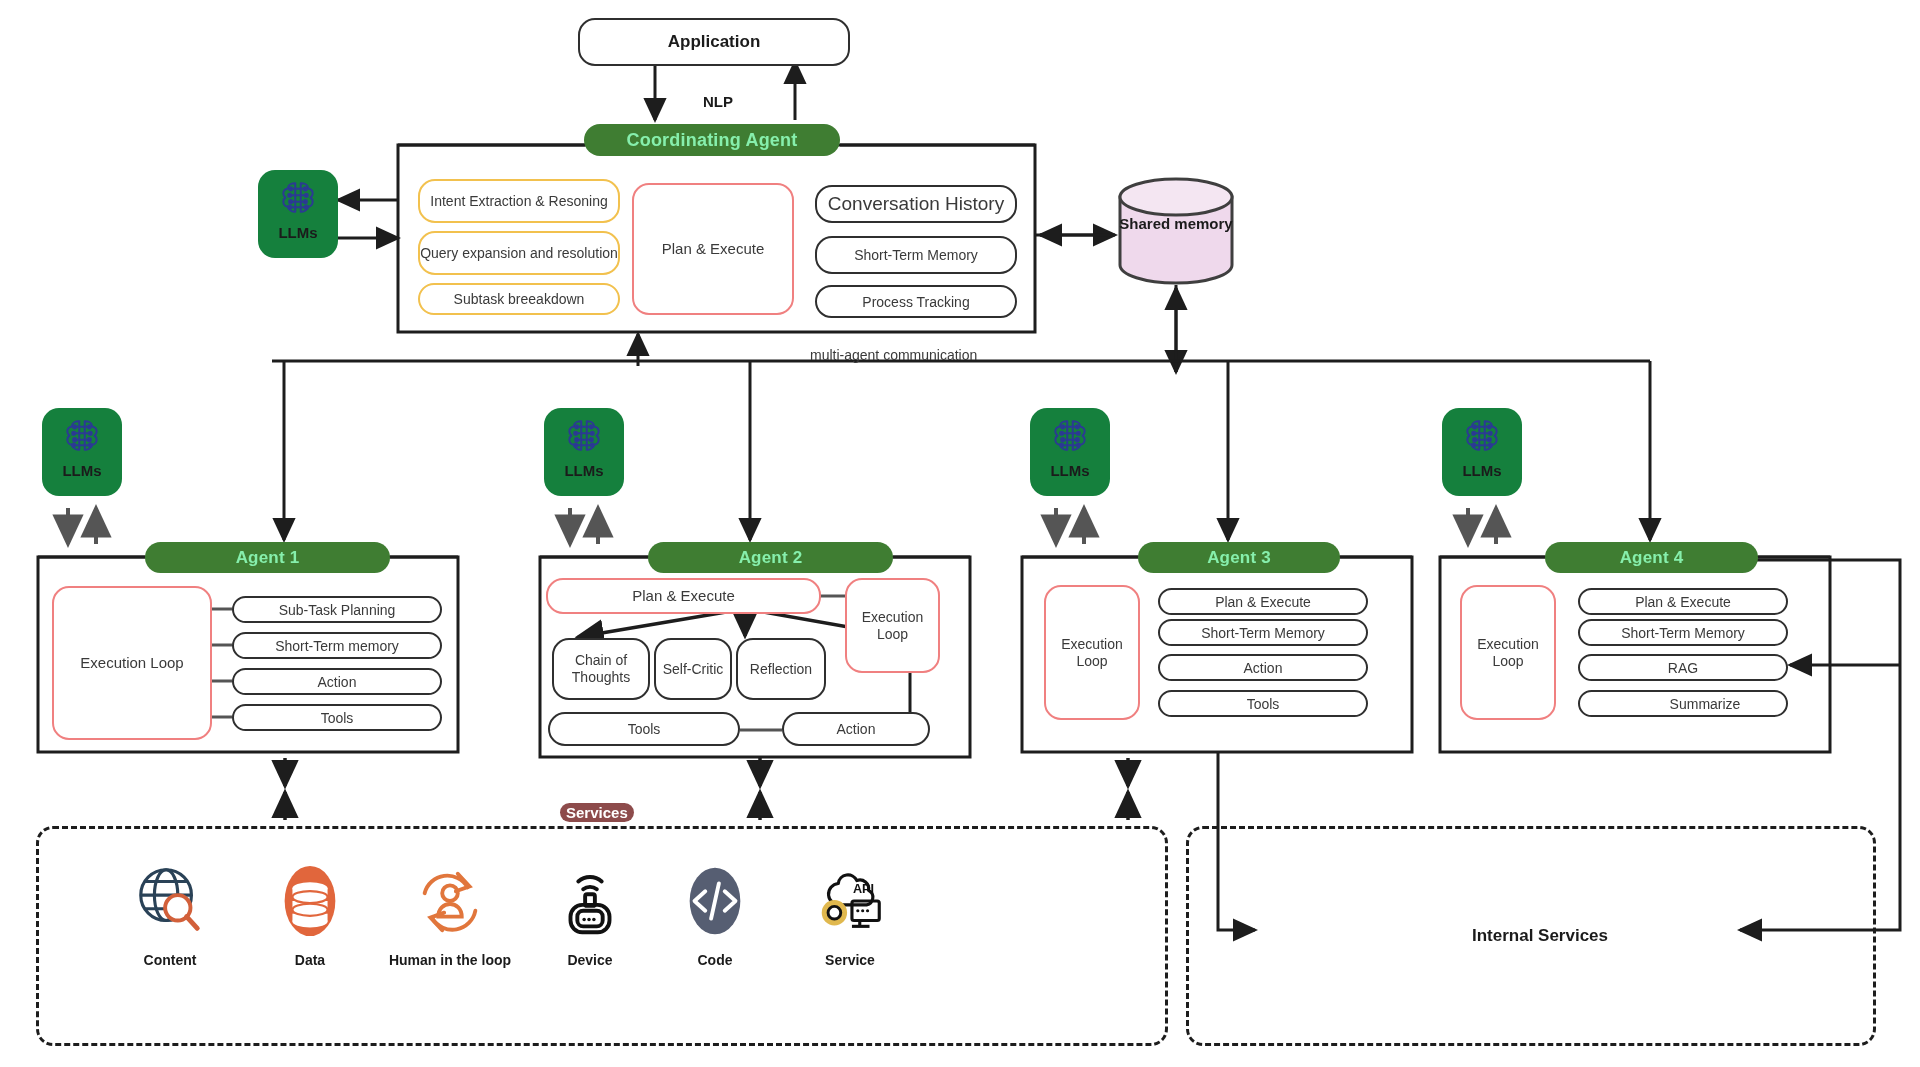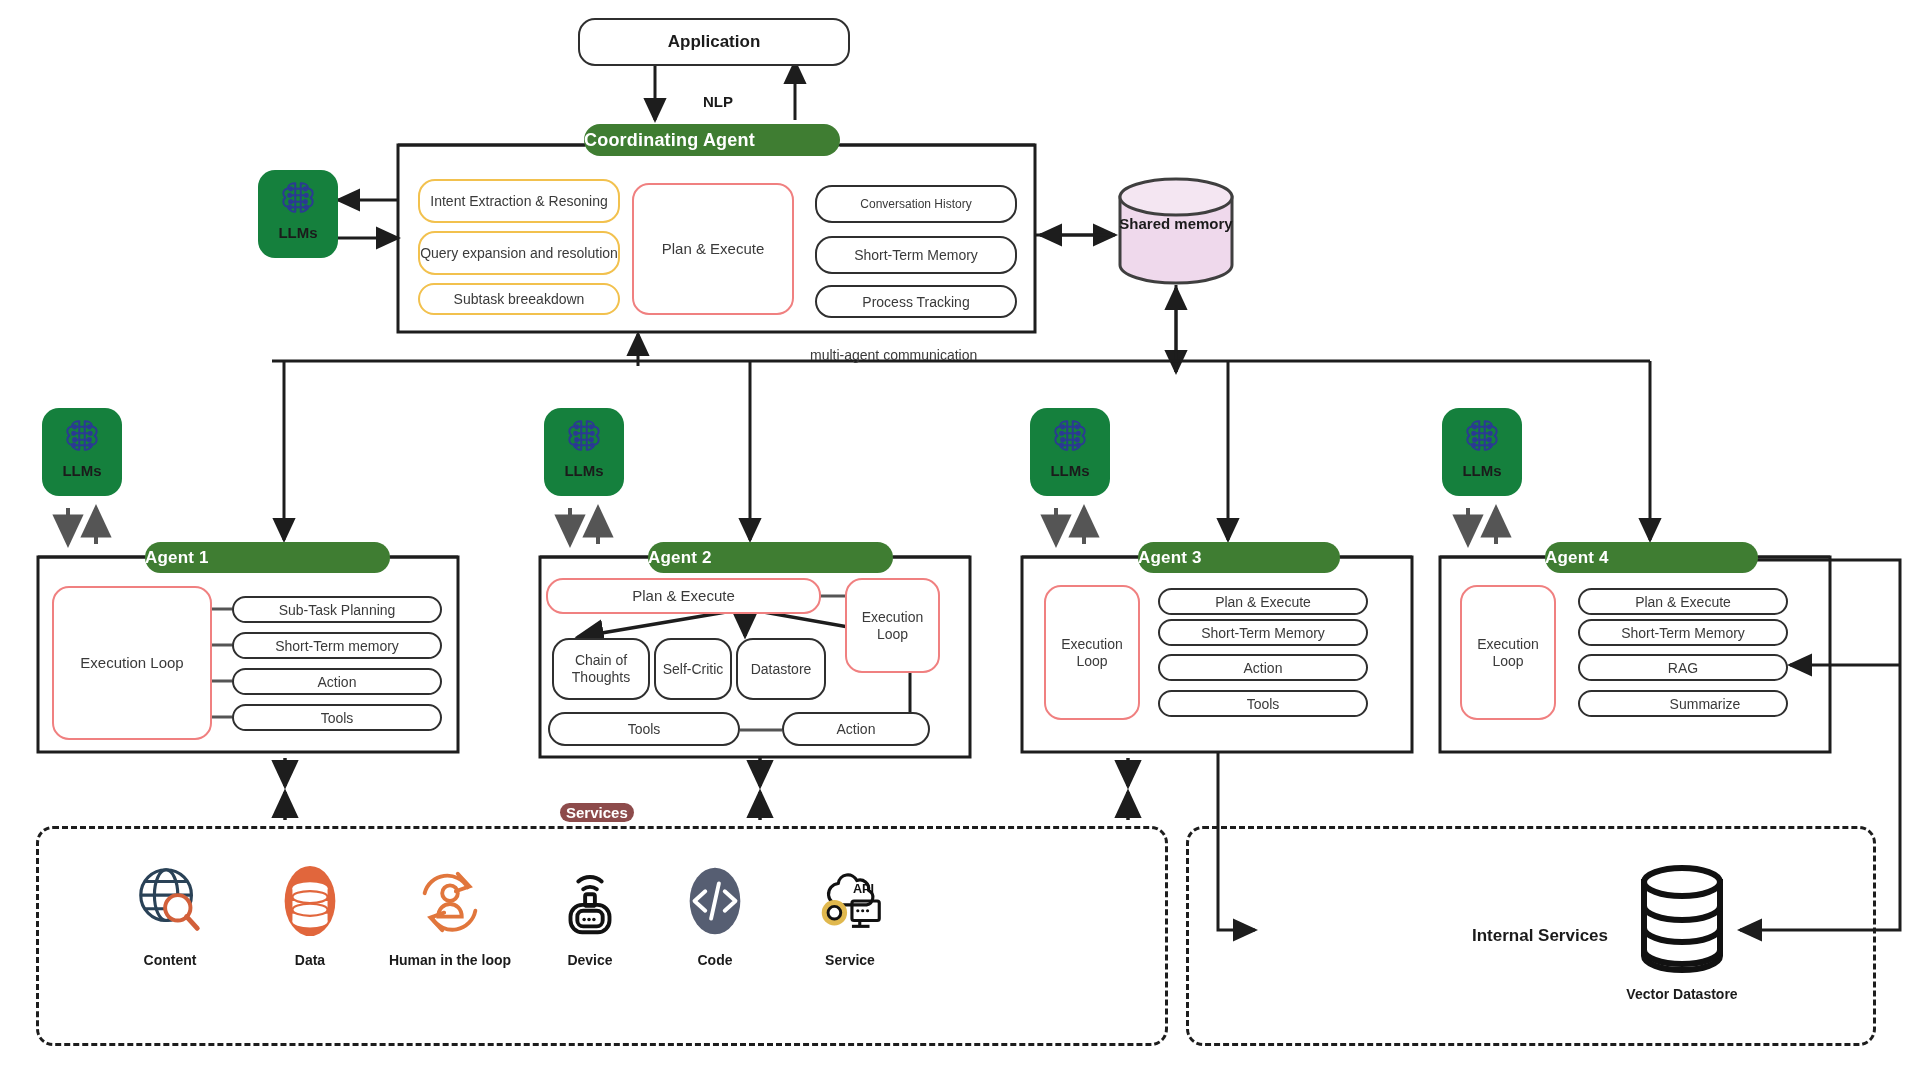--- a/index.html
+++ b/index.html
@@ -5,21 +5,21 @@
   html,body{margin:0;padding:0;background:#ffffff;}
   body{font-family:"Liberation Sans",sans-serif;color:#3a3a3a;}
   #stage{position:relative;width:1920px;height:1067px;overflow:hidden;background:#fff;}
   #svg-layer{position:absolute;left:0;top:0;width:1920px;height:1067px;pointer-events:none;}
   .abs{position:absolute;box-sizing:border-box;border-radius:17px;}
 
   
   .plainbox{border:2.5px solid #2f2f2f;background:#fff;display:flex;align-items:center;justify-content:center;text-align:center;}
   .yellowbox{border:2px solid #f2c14e;background:#fff;display:flex;align-items:center;justify-content:center;text-align:center;line-height:1.15;}
   .redbox{border:2px solid #f08080;background:#fff;display:flex;align-items:center;justify-content:center;text-align:center;line-height:1.2;}
-  .greenbar{background:#3f7d32;color:#ffffff;font-weight:bold;display:flex;align-items:center;text-align:center;letter-spacing:.2px;}
+  .greenbar{background:#3f7d32;color:#86efac;font-weight:bold;display:flex;align-items:center;justify-content:center;text-align:center;letter-spacing:.2px;}
   .llmcard{background:#15803d;display:flex;flex-direction:column;align-items:center;justify-content:flex-start;padding-top:6px;}
   .llmlabel{font-weight:bold;font-size:15px;color:#1b1b1b;}
   .caption{font-weight:bold;font-size:14px;color:#1b1b1b;text-align:center;line-height:1.25;}
   .dashedzone{border:3px dashed #1d1d1d;background:transparent;}
   .tinylabel{font-size:14px;color:#3a3a3a;}
   .servicesTag{background:#8d4b4b;color:#ffffff;font-weight:bold;font-size:15px;padding:1px 6px;}
   .cyl-label{font-weight:bold;font-size:15px;color:#1b1b1b;text-align:center;line-height:1.2;}
   .svcwrap{display:flex;flex-direction:column;align-items:center;}
 </style>
 </head>
@@ -163,21 +163,21 @@
     <span>Query expansion and resolution</span>
   </div>
   <div class="abs yellowbox" style="left:418px;top:283px;width:202px;height:32px;font-size:14px;">
     <span>Subtask breeakdown</span>
   </div>
 
   <div class="abs redbox" style="left:632px;top:183px;width:162px;height:132px;font-size:15px;">
     <span>Plan &amp; Execute</span>
   </div>
 
-  <div class="abs plainbox" style="left:815px;top:185px;width:202px;height:38px;font-size:12px;">
+  <div class="abs plainbox" style="left:815px;top:185px;width:202px;height:38px;font-size:19px;">
     <span>Conversation History</span>
   </div>
   <div class="abs plainbox" style="left:815px;top:236px;width:202px;height:38px;font-size:14px;">
     <span>Short-Term Memory</span>
   </div>
   <div class="abs plainbox" style="left:815px;top:285px;width:202px;height:33px;font-size:14px;">
     <span>Process Tracking</span>
   </div>
 
   <div class="abs" style="left:1112px;top:175px;width:128px;height:112px;">
@@ -291,21 +291,21 @@
   <div class="abs redbox" style="left:845px;top:578px;width:95px;height:95px;font-size:14px;">
     <span>Execution Loop</span>
   </div>
   <div class="abs plainbox" style="left:552px;top:638px;width:98px;height:62px;font-size:14px;line-height:1.2;">
     <span>Chain of Thoughts</span>
   </div>
   <div class="abs plainbox" style="left:654px;top:638px;width:78px;height:62px;font-size:14px;line-height:1.2;">
     <span>Self-Critic</span>
   </div>
   <div class="abs plainbox" style="left:736px;top:638px;width:90px;height:62px;font-size:14px;line-height:1.2;">
-    <span>Datastore</span>
+    <span>Reflection</span>
   </div>
   <div class="abs plainbox" style="left:548px;top:712px;width:192px;height:34px;font-size:14px;">
     <span>Tools</span>
   </div>
   <div class="abs plainbox" style="left:782px;top:712px;width:148px;height:34px;font-size:14px;">
     <span>Action</span>
   </div>
 
   <div class="abs greenbar" style="left:1138px;top:542px;width:202px;height:31px;font-size:17px;">
     <span>Agent 3</span>
@@ -448,26 +448,14 @@
     <div class="caption" style="margin-top:12px;">Service</div>
   </div>
 
   <div class="abs dashedzone" style="left:1186px;top:826px;width:690px;height:220px;"></div>
 
   <div class="abs" style="left:1440px;top:925px;width:200px;text-align:center;">
     <span class="caption" style="font-size:17px;">Internal Services</span>
   </div>
 
 
-  <div class="abs" style="left:1622px;top:862px;width:120px;height:120px;">
-    <svg width="120" height="116" viewBox="0 0 120 116">
-      <g fill="#ffffff" stroke="#111111" stroke-width="6">
-        <path d="M22 20 L22 94 A38 14 0 0 0 98 94 L98 20 Z"></path>
-        <ellipse cx="60" cy="20" rx="38" ry="14"></ellipse>
-        <path d="M22 44 A38 14 0 0 0 98 44" fill="none"></path>
-        <path d="M22 66 A38 14 0 0 0 98 66" fill="none"></path>
-        <path d="M22 88 A38 14 0 0 0 98 88" fill="none"></path>
-      </g>
-    </svg>
-    <div class="caption" style="margin-top:4px;width:120px;">Vector Datastore</div>
-  </div>
 
 </div>
 
 </body></html>

